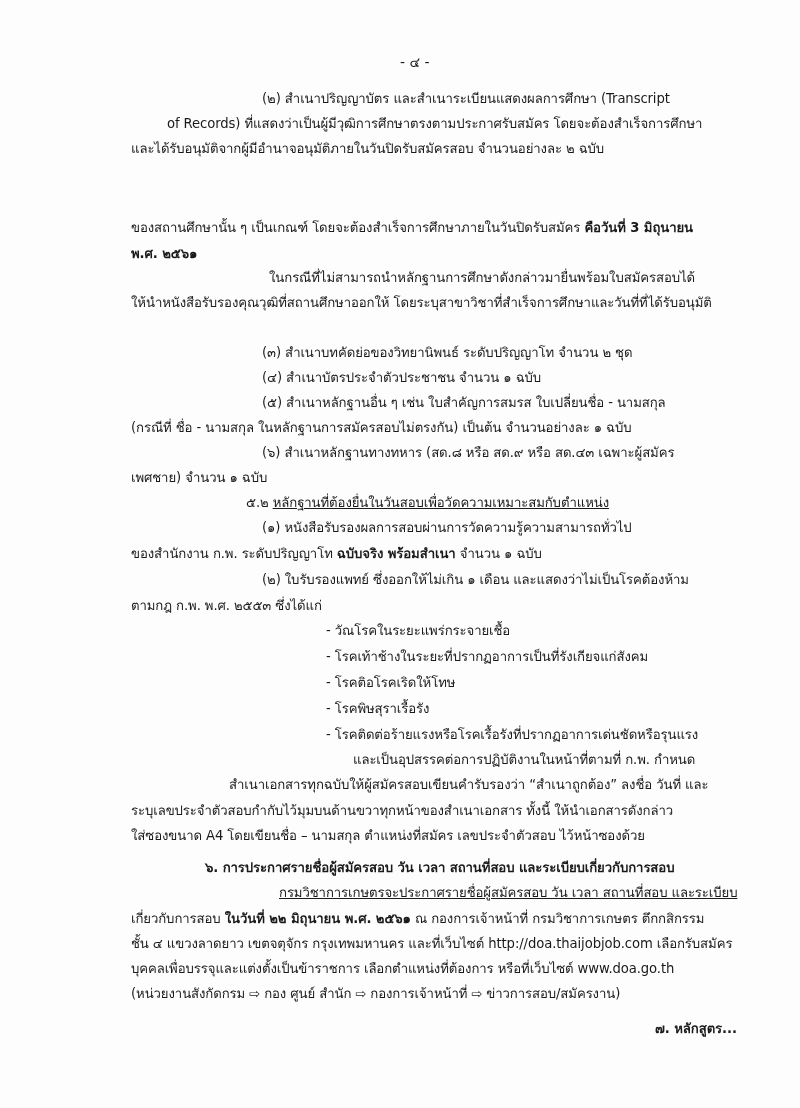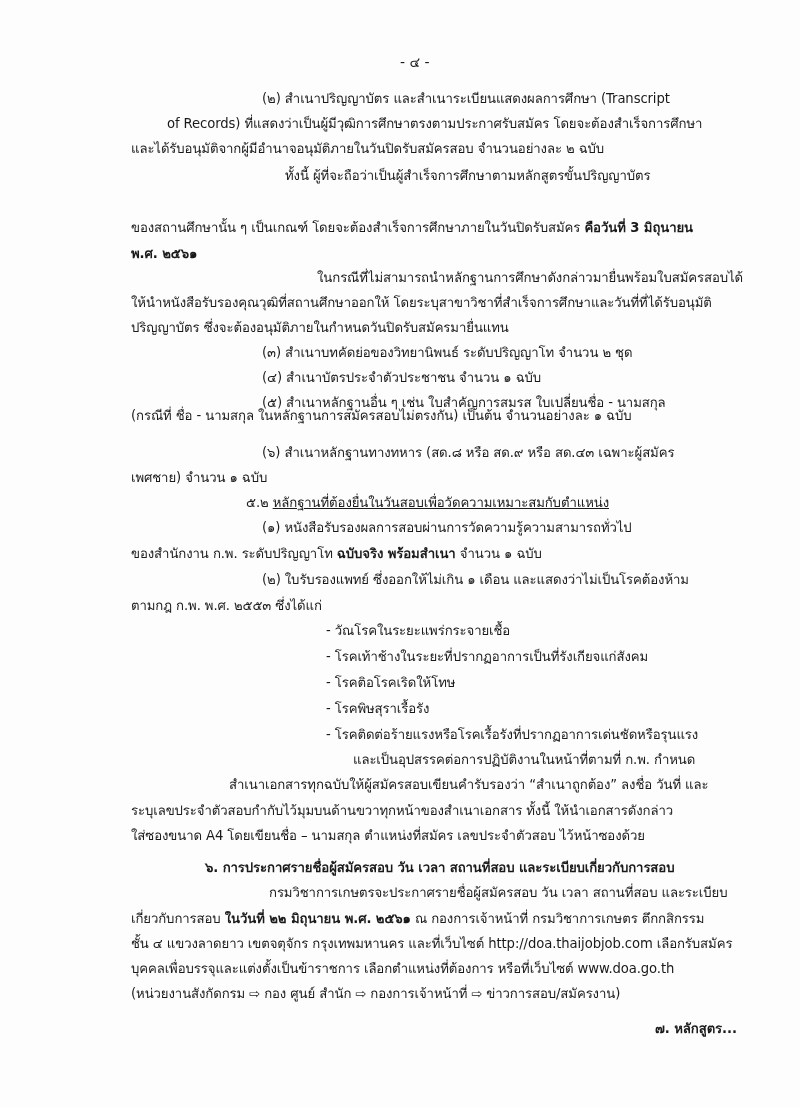--- a/index.html
+++ b/index.html
@@ -22,32 +22,30 @@
 <body>
 
 <div class="page">
 
   <div class="pnum">- ๔ -</div>
 
   <div class="ln" style="top:90px;left:262px;">(๒)  สำเนาปริญญาบัตร และสำเนาระเบียนแสดงผลการศึกษา (Transcript</div>
   <div class="ln" style="top:115px;left:131px;margin-left:36px;">of Records) ที่แสดงว่าเป็นผู้มีวุฒิการศึกษาตรงตามประกาศรับสมัคร โดยจะต้องสำเร็จการศึกษา</div>
   <div class="ln" style="top:140px;left:131px;">และได้รับอนุมัติจากผู้มีอำนาจอนุมัติภายในวันปิดรับสมัครสอบ จำนวนอย่างละ ๒ ฉบับ</div>
 
-  <div class="ln" style="top:167px;left:285px;">ทั้งนี้ ผู้ที่จะถือว่าเป็นผู้สำเร็จการศึกษาตามหลักสูตรขั้นปริญญาบัตร</div>
   <div class="ln" style="top:219px;left:131px;"><span>ของสถานศึกษานั้น ๆ เป็นเกณฑ์ โดยจะต้องสำเร็จการศึกษาภายในวันปิดรับสมัคร </span><span class="b">คือวันที่ 3 มิถุนายน</span></div>
   <div class="ln b" style="top:245px;left:131px;">พ.ศ. ๒๕๖๑</div>
 
-  <div class="ln" style="top:269px;left:269px;margin-left:48px;">ในกรณีที่ไม่สามารถนำหลักฐานการศึกษาดังกล่าวมายื่นพร้อมใบสมัครสอบได้</div>
+  <div class="ln" style="top:269px;left:269px;">ในกรณีที่ไม่สามารถนำหลักฐานการศึกษาดังกล่าวมายื่นพร้อมใบสมัครสอบได้</div>
   <div class="ln" style="top:294px;left:131px;">ให้นำหนังสือรับรองคุณวุฒิที่สถานศึกษาออกให้ โดยระบุสาขาวิชาที่สำเร็จการศึกษาและวันที่ที่ได้รับอนุมัติ</div>
-  <div class="ln" style="top:319px;left:131px;">ปริญญาบัตร ซึ่งจะต้องอนุมัติภายในกำหนดวันปิดรับสมัครมายื่นแทน</div>
 
   <div class="ln" style="top:344px;left:262px;">(๓)  สำเนาบทคัดย่อของวิทยานิพนธ์ ระดับปริญญาโท จำนวน ๒ ชุด</div>
   <div class="ln" style="top:369px;left:262px;">(๔)  สำเนาบัตรประจำตัวประชาชน จำนวน ๑ ฉบับ</div>
   <div class="ln" style="top:394px;left:262px;">(๕)  สำเนาหลักฐานอื่น ๆ เช่น ใบสำคัญการสมรส ใบเปลี่ยนชื่อ - นามสกุล</div>
-  <div class="ln" style="top:407px;left:131px;">(กรณีที่ ชื่อ - นามสกุล  ในหลักฐานการสมัครสอบไม่ตรงกัน) เป็นต้น จำนวนอย่างละ ๑ ฉบับ</div>
+  <div class="ln" style="top:419px;left:131px;">(กรณีที่ ชื่อ - นามสกุล  ในหลักฐานการสมัครสอบไม่ตรงกัน) เป็นต้น จำนวนอย่างละ ๑ ฉบับ</div>
   <div class="ln" style="top:444px;left:262px;">(๖)  สำเนาหลักฐานทางทหาร (สด.๘ หรือ สด.๙ หรือ สด.๔๓ เฉพาะผู้สมัคร</div>
   <div class="ln" style="top:469px;left:131px;">เพศชาย) จำนวน ๑ ฉบับ</div>
 
   <div class="ln" style="top:494px;left:246px;"><span>๕.๒  </span><span class="u">หลักฐานที่ต้องยื่นในวันสอบเพื่อวัดความเหมาะสมกับตำแหน่ง</span></div>
   <div class="ln" style="top:519px;left:262px;">(๑)  หนังสือรับรองผลการสอบผ่านการวัดความรู้ความสามารถทั่วไป</div>
   <div class="ln" style="top:545px;left:131px;"><span>ของสำนักงาน ก.พ. ระดับปริญญาโท </span><span class="b">ฉบับจริง พร้อมสำเนา</span><span> จำนวน ๑ ฉบับ</span></div>
   <div class="ln" style="top:571px;left:262px;">(๒)  ใบรับรองแพทย์ ซึ่งออกให้ไม่เกิน ๑ เดือน และแสดงว่าไม่เป็นโรคต้องห้าม</div>
   <div class="ln" style="top:597px;left:131px;">ตามกฎ ก.พ. พ.ศ. ๒๕๕๓ ซึ่งได้แก่</div>
 
   <div class="ln" style="top:622px;left:326px;">-  วัณโรคในระยะแพร่กระจายเชื้อ</div>
@@ -55,21 +53,21 @@
   <div class="ln" style="top:674px;left:326px;">-  โรคติอโรคเริดให้โทษ</div>
   <div class="ln" style="top:700px;left:326px;">-  โรคพิษสุราเรื้อรัง</div>
   <div class="ln" style="top:726px;left:326px;">-  โรคติดต่อร้ายแรงหรือโรคเรื้อรังที่ปรากฏอาการเด่นชัดหรือรุนแรง</div>
   <div class="ln" style="top:751px;left:353px;">และเป็นอุปสรรคต่อการปฏิบัติงานในหน้าที่ตามที่ ก.พ. กำหนด</div>
 
   <div class="ln" style="top:776px;left:205px;margin-left:24px;">สำเนาเอกสารทุกฉบับให้ผู้สมัครสอบเขียนคำรับรองว่า “สำเนาถูกต้อง” ลงชื่อ วันที่ และ</div>
   <div class="ln" style="top:802px;left:131px;">ระบุเลขประจำตัวสอบกำกับไว้มุมบนด้านขวาทุกหน้าของสำเนาเอกสาร ทั้งนี้ ให้นำเอกสารดังกล่าว</div>
   <div class="ln" style="top:827px;left:131px;">ใส่ซองขนาด A4 โดยเขียนชื่อ – นามสกุล ตำแหน่งที่สมัคร เลขประจำตัวสอบ ไว้หน้าซองด้วย</div>
 
   <div class="ln b" style="top:859px;left:205px;">๖.  การประกาศรายชื่อผู้สมัครสอบ วัน เวลา สถานที่สอบ และระเบียบเกี่ยวกับการสอบ</div>
-  <div class="ln" style="top:884px;left:269px;">กรมวิชาการเกษตรจะประกาศรายชื่อผู้สมัครสอบ วัน เวลา สถานที่สอบ และระเบียบ</div>
+  <div class="ln" style="top:884px;left:279px;text-decoration:underline;">กรมวิชาการเกษตรจะประกาศรายชื่อผู้สมัครสอบ วัน เวลา สถานที่สอบ และระเบียบ</div>
   <div class="ln" style="top:910px;left:131px;"><span>เกี่ยวกับการสอบ  </span><span class="b">ในวันที่ ๒๒ มิถุนายน พ.ศ. ๒๕๖๑</span><span>  ณ  กองการเจ้าหน้าที่  กรมวิชาการเกษตร  ตึกกสิกรรม</span></div>
   <div class="ln" style="top:935px;left:131px;"><span>ชั้น ๔  แขวงลาดยาว  เขตจตุจักร  กรุงเทพมหานคร  และที่เว็บไซต์  </span><span>http://doa.thaijobjob.com</span><span>  เลือกรับสมัคร</span></div>
   <div class="ln" style="top:960px;left:131px;text-align:center;"><span>บุคคลเพื่อบรรจุและแต่งตั้งเป็นข้าราชการ เลือกตำแหน่งที่ต้องการ หรือที่เว็บไซต์  </span><span>www.doa.go.th</span></div>
   <div class="ln" style="top:985px;left:131px;">
     <span>(หน่วยงานสังกัดกรม</span>
     <span class="arrow">⇨</span>
     <span>กอง  ศูนย์  สำนัก</span>
     <span class="arrow">⇨</span>
     <span>กองการเจ้าหน้าที่</span>
     <span class="arrow">⇨</span>

